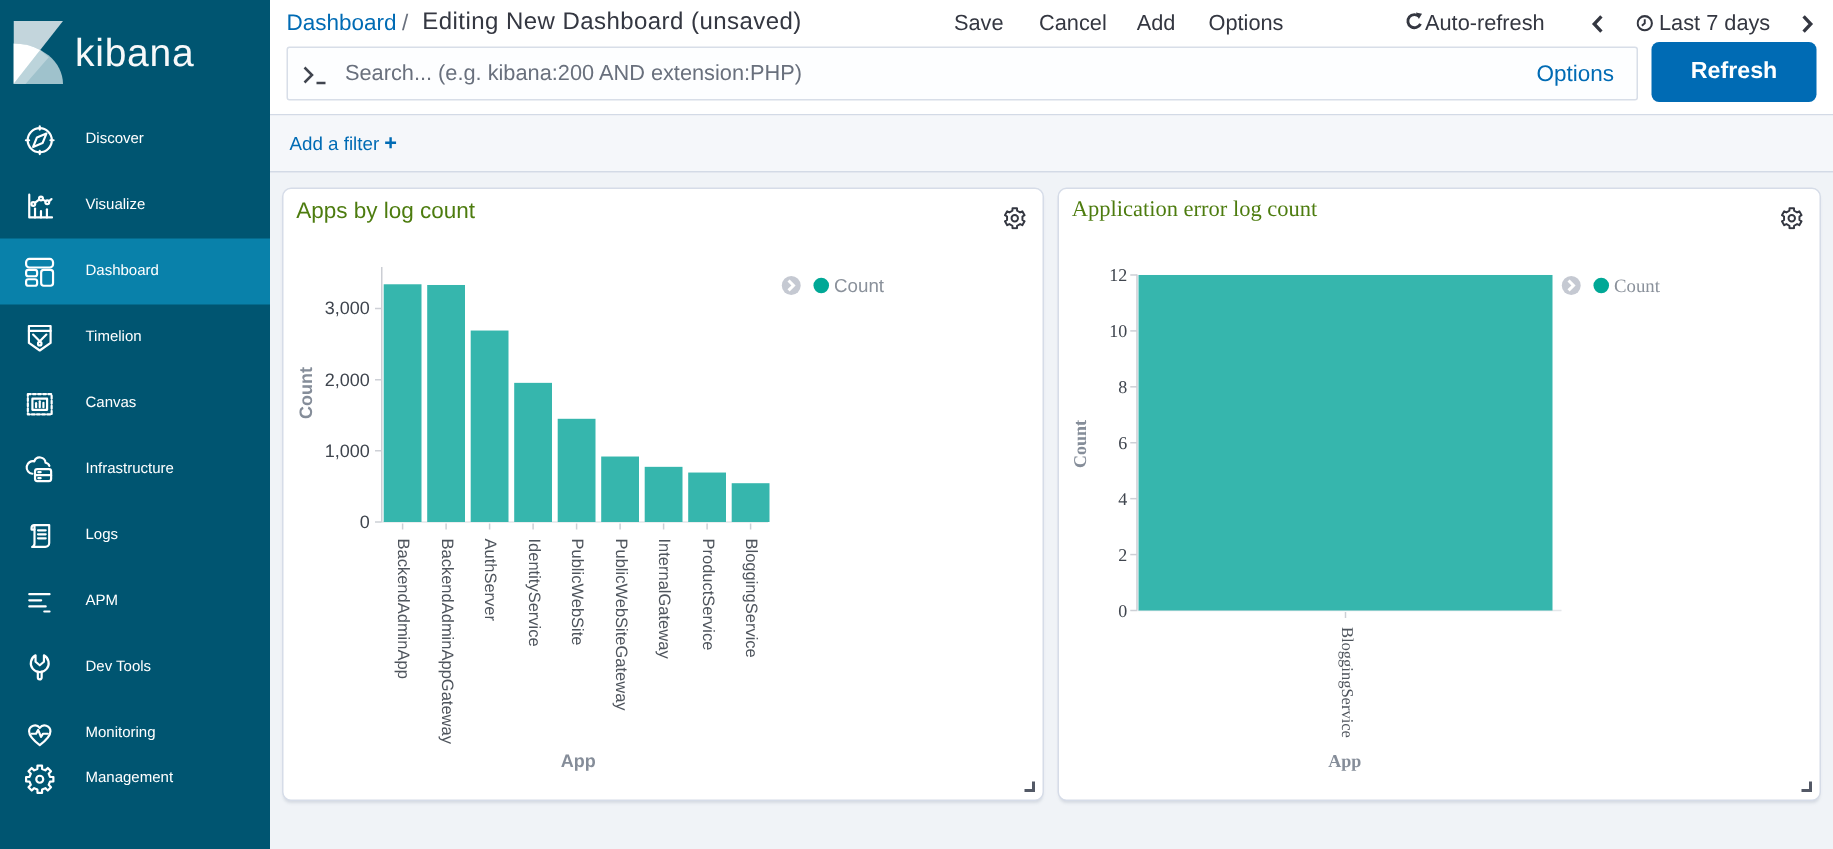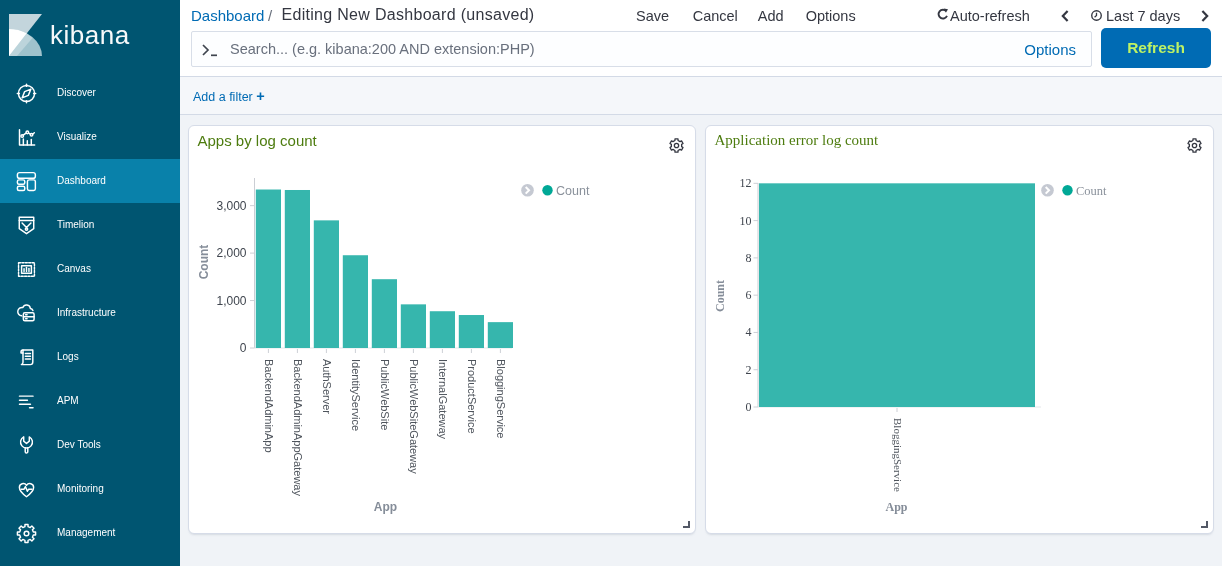--- a/index.html
+++ b/index.html
@@ -125,21 +125,21 @@
         </svg>
     <span class="lbl">Dev Tools</span>
       </div>
       <div class="navitem" style="top:467px">
     <svg class="ic" width="21" height="21" viewBox="0 0 18 18">
           <path d="M9,15.2 C5.1,12.3 2.9,9.9 2.9,7.3 a3.35,3.35 0 0 1 6.1,-1.9 a3.35,3.35 0 0 1 6.1,1.9 c0,2.6 -2.2,5 -6.1,7.9 z" fill="none" stroke="#ffffff" stroke-width="1.25" stroke-linecap="round" stroke-linejoin="round"></path>
    <polyline points="4.4,8.7 6.9,8.7 8.1,6.5 9.7,10.5 10.9,8.7 13.6,8.7" fill="none" stroke="#ffffff" stroke-width="1.25" stroke-linecap="round" stroke-linejoin="round"></polyline>
         </svg>
     <span class="lbl">Monitoring</span>
       </div>
-      <div class="navitem" style="top:511px">
+      <div class="navitem" style="top:497px">
     <svg class="ic" width="21" height="21" viewBox="0 0 18 18">
           <path id="mgear" d="M7.70,1.21 L10.30,1.21 L10.35,3.15 L12.18,3.91 L13.59,2.57 L15.43,4.41 L14.09,5.82 L14.85,7.65 L16.79,7.70 L16.79,10.30 L14.85,10.35 L14.09,12.18 L15.43,13.59 L13.59,15.43 L12.18,14.09 L10.35,14.85 L10.30,16.79 L7.70,16.79 L7.65,14.85 L5.82,14.09 L4.41,15.43 L2.57,13.59 L3.91,12.18 L3.15,10.35 L1.21,10.30 L1.21,7.70 L3.15,7.65 L3.91,5.82 L2.57,4.41 L4.41,2.57 L5.82,3.91 L7.65,3.15 Z" fill="none" stroke="#ffffff" stroke-width="1.25" stroke-linejoin="round"></path>
           <circle cx="9" cy="9" r="2" fill="none" stroke="#ffffff" stroke-width="1.25" stroke-linecap="round" stroke-linejoin="round"></circle>
         </svg>
     <span class="lbl">Management</span>
       </div>
     </div>
 </div>
 
 <div id="main">
@@ -169,21 +169,21 @@
       <polyline points="1.4,0.9 6.2,6 1.4,11.1" fill="none" stroke="#343741" stroke-width="2.2"></polyline>
     </svg>
     <div id="searchbox">
       <svg class="abs" style="left:10px; top:11px;" width="17" height="14" viewBox="0 0 17 14">
         <polyline points="1,2 6,7 1,12" fill="none" stroke="#40454f" stroke-width="1.7"></polyline>
         <line x1="9" y1="12.3" x2="15" y2="12.3" stroke="#40454f" stroke-width="1.7"></line>
       </svg>
       <span class="abs" style="left:38px; top:9px; font-size:14.5px; color:#69707d;">Search... (e.g. kibana:200 AND extension:PHP)</span>
       <span class="abs" style="right:15px; top:9px; font-size:15px;"><span class="blue">Options</span></span>
     </div>
-    <div class="abs" style="left:921px; top:28px; width:110px; height:40px; background:#006bb4; border-radius:5px; color:#bef264; font-size:15.5px; font-weight:700; text-align:center; line-height:40px;">Refresh</div>
+    <div class="abs" style="left:921px; top:28px; width:110px; height:40px; background:#006bb4; border-radius:5px; color:#ffffff; font-size:15.5px; font-weight:700; text-align:center; line-height:40px;">Refresh</div>
   </div>
   <div id="filterbar">
     <span class="abs blue" style="left:13px; top:11px; font-size:12.5px;">Add a filter <b style="font-size:14.5px;">+</b></span>
   </div>
 
   <div class="panel" style="left:8px; width:508px;">
     <div class="ptitle">Apps by log count</div>
     <svg class="abs" style="left:480px; top:12px;" width="15" height="15" viewBox="0 0 16 16" id="gear1">
         <path d="M6.41,0.88 L9.59,0.88 L9.67,2.66 L11.79,3.88 L13.37,3.06 L14.97,5.82 L13.47,6.78 L13.47,9.22 L14.97,10.18 L13.37,12.94 L11.79,12.12 L9.67,13.34 L9.59,15.12 L6.41,15.12 L6.33,13.34 L4.21,12.12 L2.63,12.94 L1.03,10.18 L2.53,9.22 L2.53,6.78 L1.03,5.82 L2.63,3.06 L4.21,3.88 L6.33,2.66 Z" fill="none" stroke="#343741" stroke-width="1.4" stroke-linejoin="round"></path>
   <circle cx="8" cy="8" r="2.3" fill="none" stroke="#343741" stroke-width="1.4"></circle>

